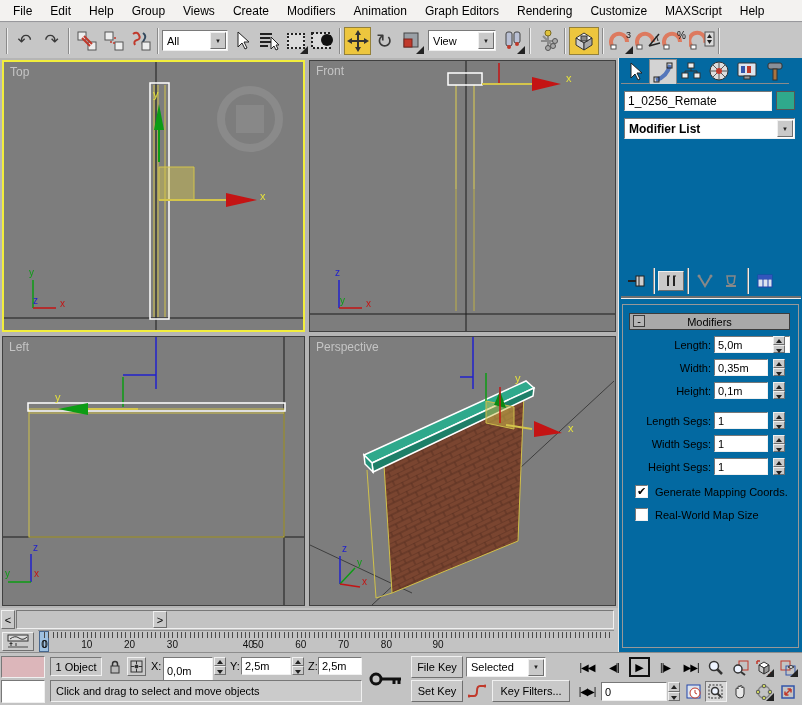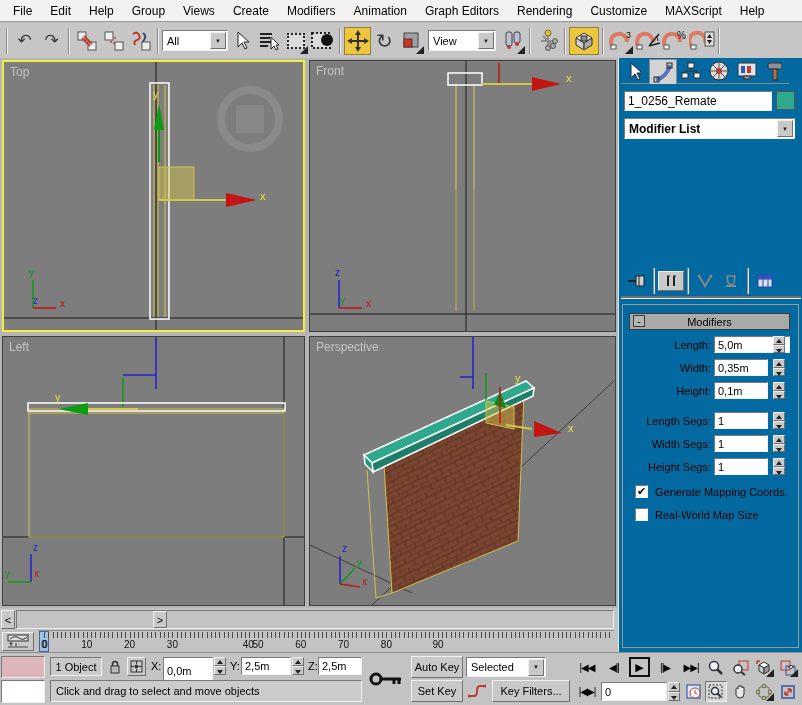--- a/index.html
+++ b/index.html
@@ -729,21 +729,21 @@
         <line x1="25" y1="9" x2="25" y2="14" stroke="#111" stroke-width="3"></line>
         <line x1="30" y1="9" x2="30" y2="14" stroke="#111" stroke-width="3"></line>
       </svg>
   </div>
 
   <div class="sunken abs" style="left:50px;top:27px;width:312px;height:22px;background:#cbcbcb;display:flex;align-items:center;padding-left:5px;">
     <span>Click and drag to select and move objects</span>
   </div>
 
   <div class="raised btn abs" style="left:411px;top:3px;width:52px;height:22px;">
-      <span>Auto Key</span>
+      <span>File Key</span>
     </div>
   <div class="raised btn abs" style="left:411px;top:27px;width:52px;height:22px;">
       <span>Set Key</span>
     </div>
 
   <div class="dropdown abs" style="left:466px;top:4px;width:80px;height:20px;">
     <span class="dtext">Selected</span>
     <span class="darrow">▼</span>
   </div>
   <div class="btn abs" style="left:466px;top:27px;width:22px;height:22px;">

